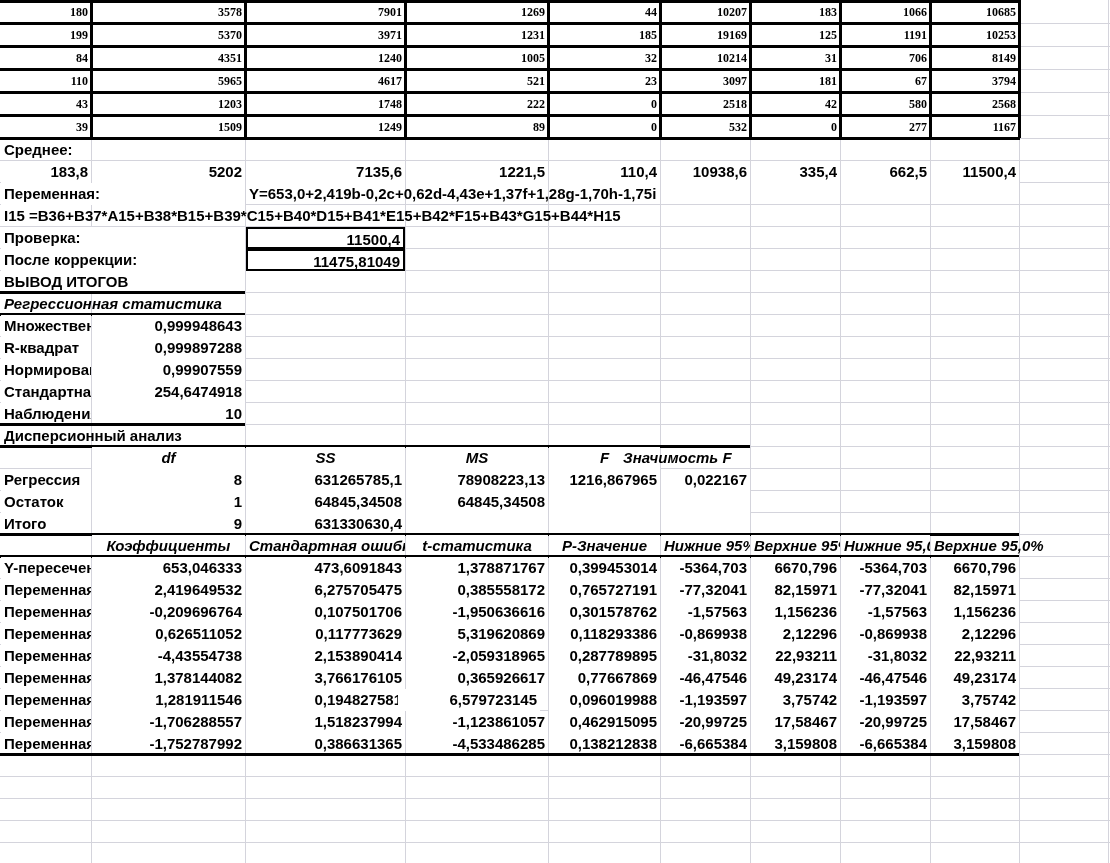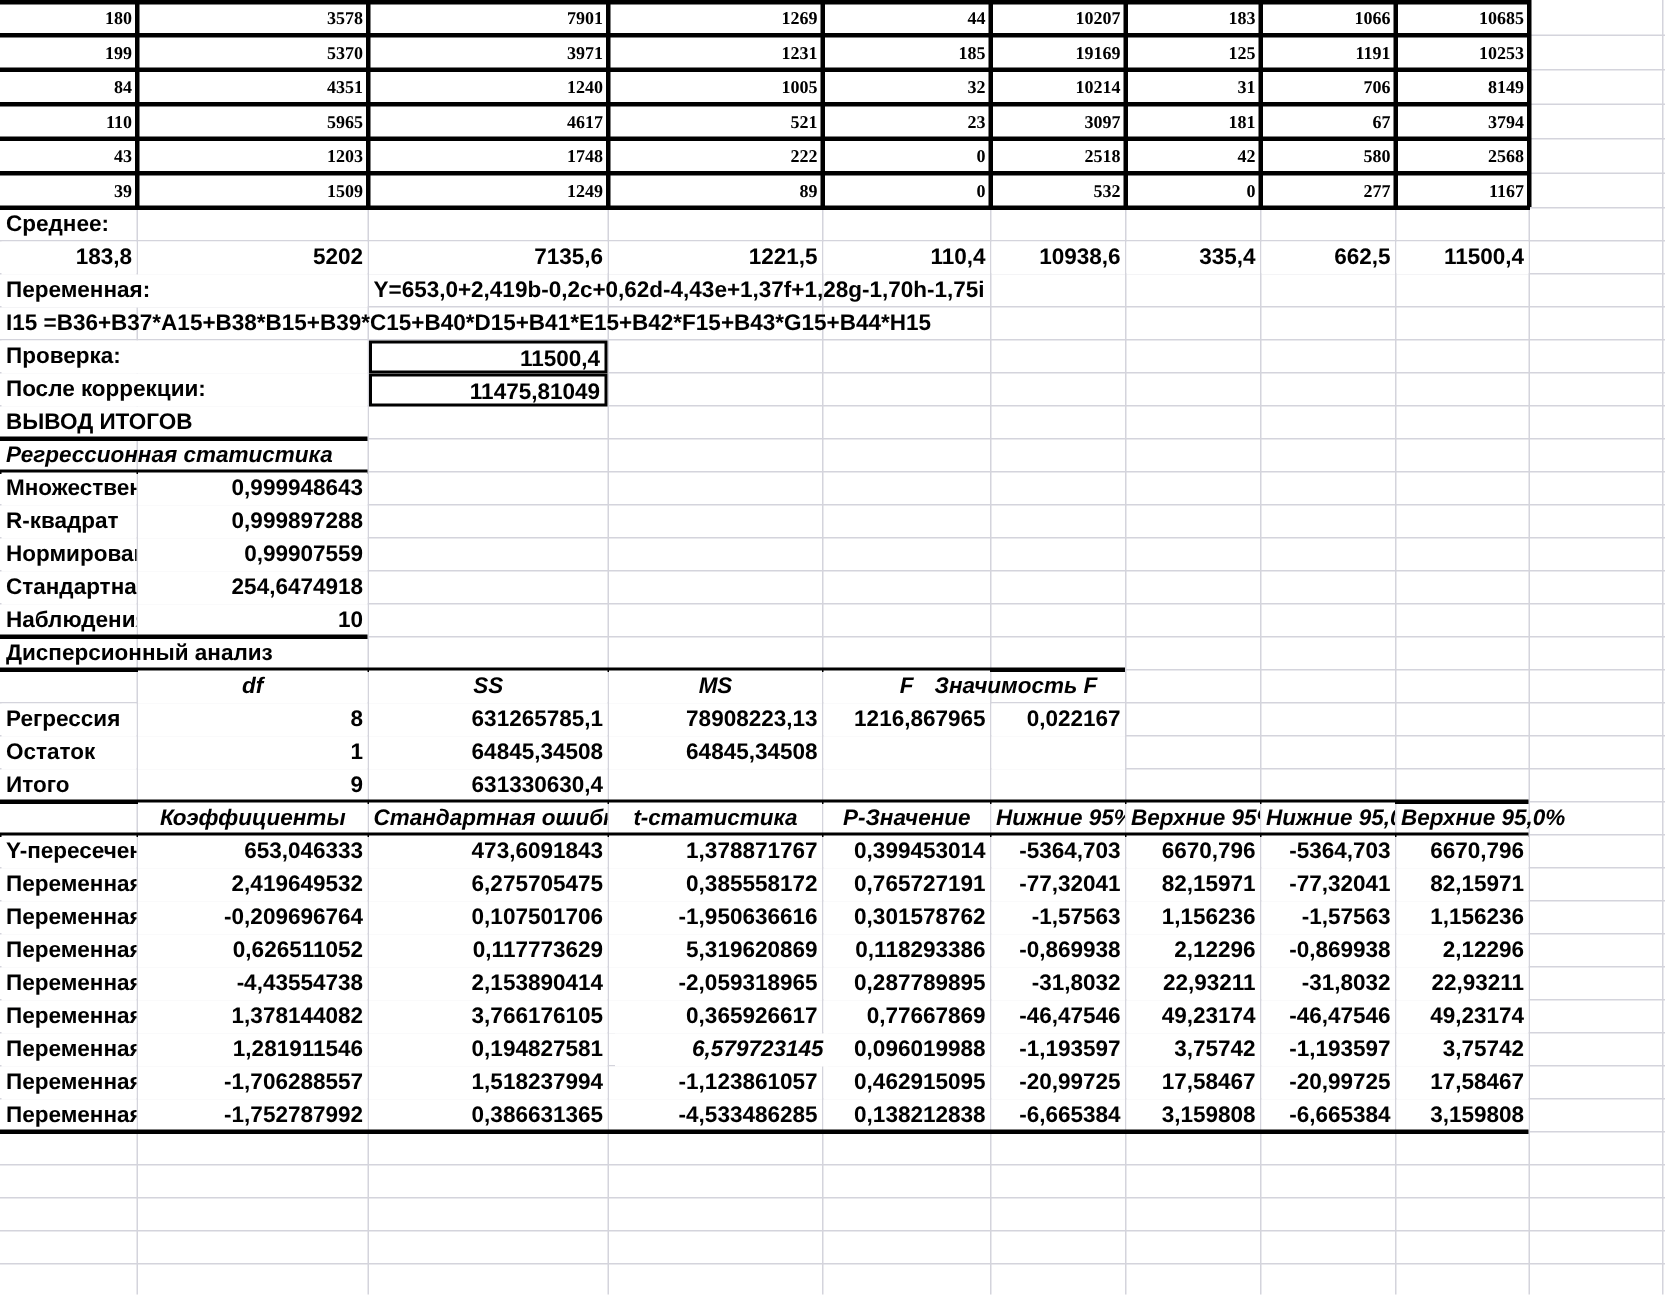--- a/index.html
+++ b/index.html
@@ -257,21 +257,21 @@
     <div class="cell r" style="top: 667px; left: 246px; width: 159px;">3,766176105</div>
     <div class="cell r" style="top: 667px; left: 406px; width: 142px;">0,365926617</div>
     <div class="cell r" style="top: 667px; left: 549px; width: 111px;">0,77667869</div>
     <div class="cell r" style="top: 667px; left: 661px; width: 89px;">-46,47546</div>
     <div class="cell r" style="top: 667px; left: 751px; width: 89px;">49,23174</div>
     <div class="cell r" style="top: 667px; left: 841px; width: 89px;">-46,47546</div>
     <div class="cell r" style="top: 667px; left: 931px; width: 88px;">49,23174</div>
     <div class="cell " style="top: 689px; left: 1px; width: 90px;">Переменная X 6</div>
     <div class="cell r" style="top: 689px; left: 92px; width: 153px;">1,281911546</div>
     <div class="cell r" style="top: 689px; left: 246px; width: 159px;">0,194827581</div>
-    <div class="cell r" style="top: 689px; left: 410px; width: 142px; font-style: italic;">6,579723145</div>
+    <div class="cell r" style="top: 689px; left: 398px; width: 142px;">6,579723145</div>
     <div class="cell r" style="top: 689px; left: 549px; width: 111px;">0,096019988</div>
     <div class="cell r" style="top: 689px; left: 661px; width: 89px;">-1,193597</div>
     <div class="cell r" style="top: 689px; left: 751px; width: 89px;">3,75742</div>
     <div class="cell r" style="top: 689px; left: 841px; width: 89px;">-1,193597</div>
     <div class="cell r" style="top: 689px; left: 931px; width: 88px;">3,75742</div>
     <div class="cell " style="top: 711px; left: 1px; width: 90px;">Переменная X 7</div>
     <div class="cell r" style="top: 711px; left: 92px; width: 153px;">-1,706288557</div>
     <div class="cell r" style="top: 711px; left: 246px; width: 159px;">1,518237994</div>
     <div class="cell r" style="top: 711px; left: 406px; width: 142px;">-1,123861057</div>
     <div class="cell r" style="top: 711px; left: 549px; width: 111px;">0,462915095</div>

